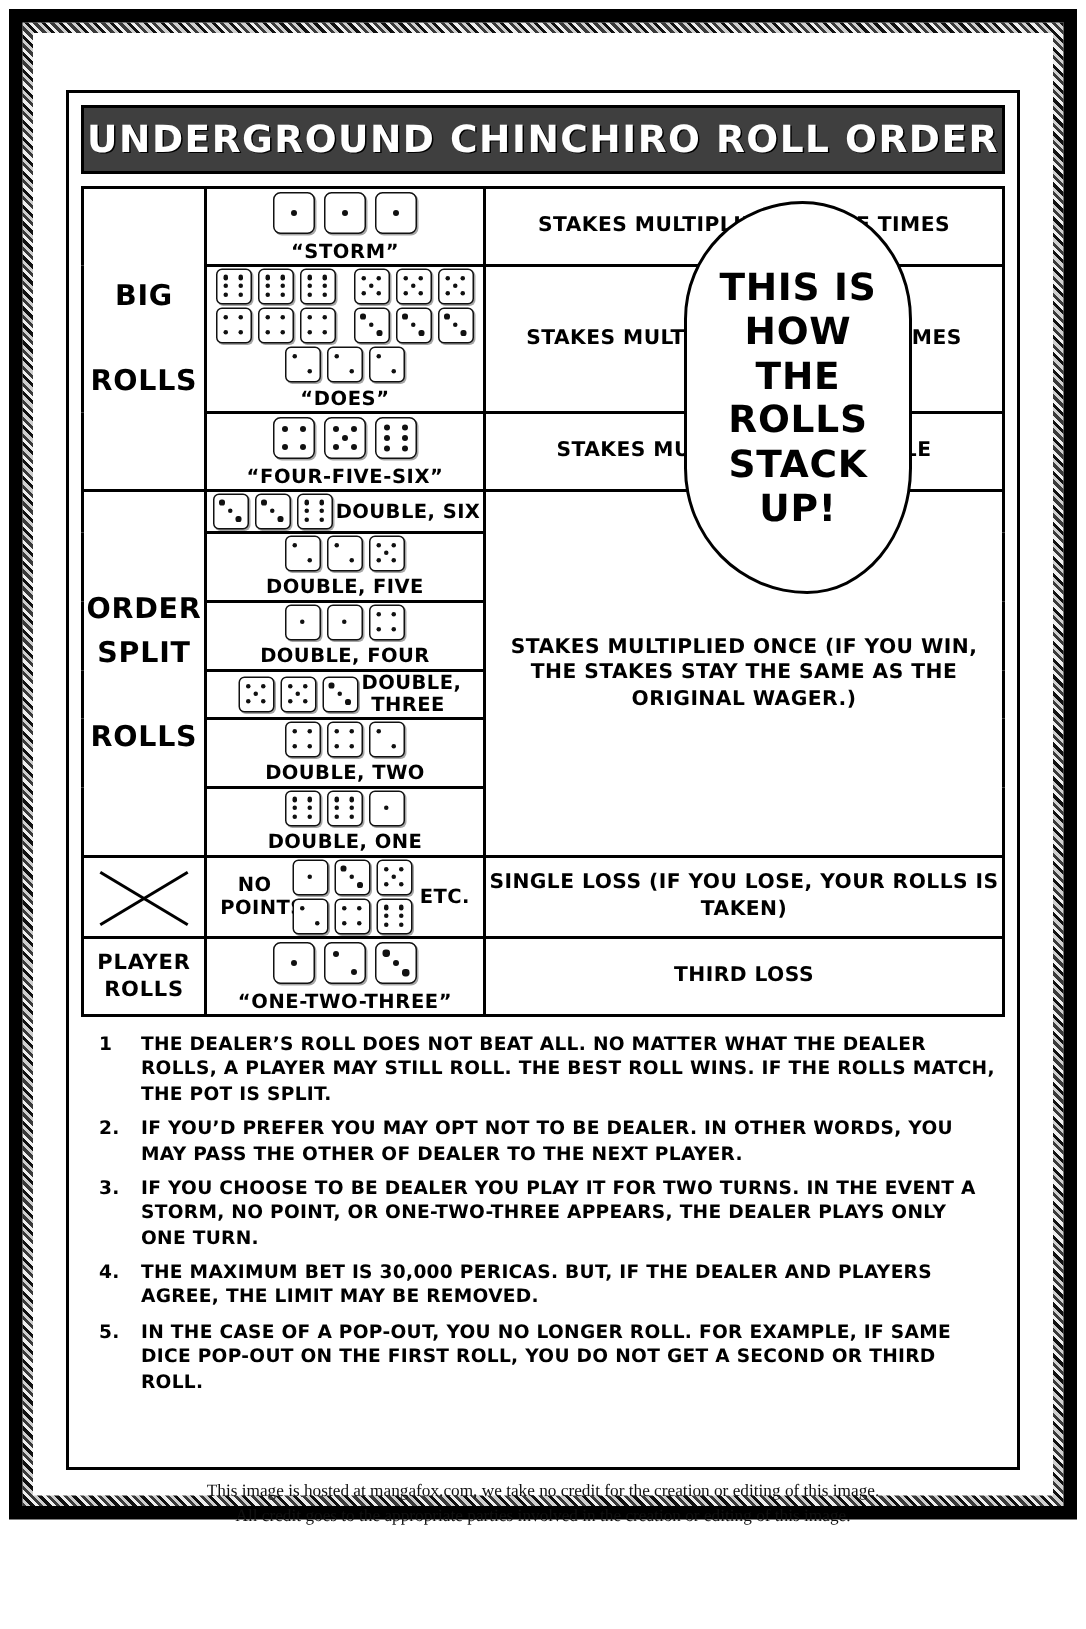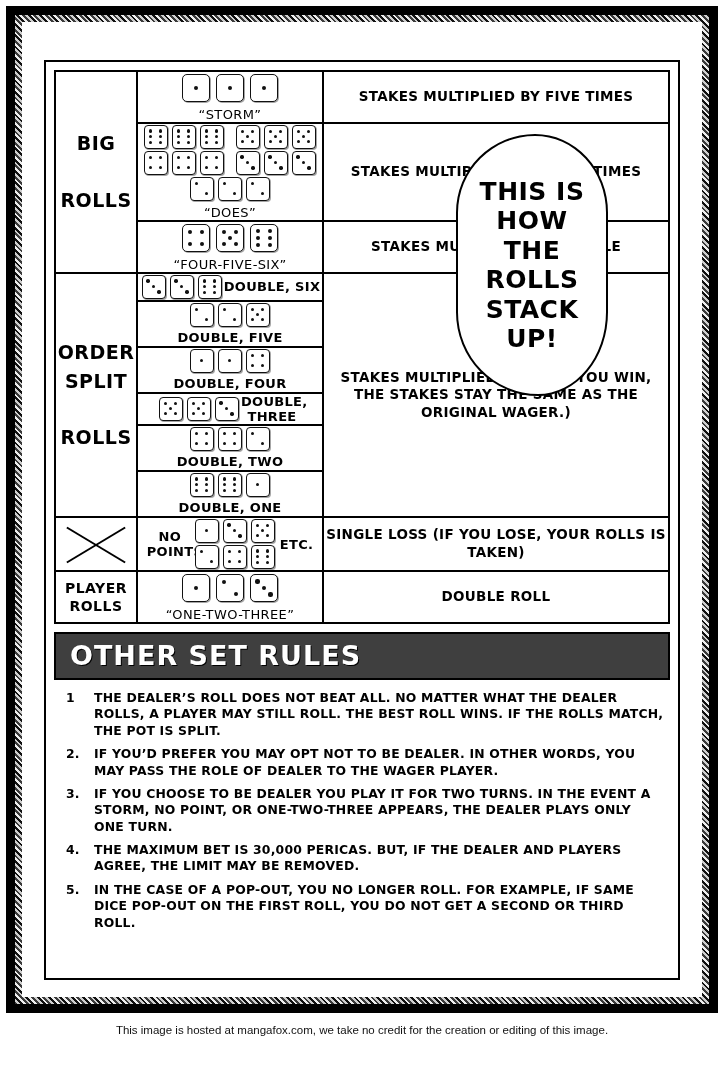--- a/index.html
+++ b/index.html
@@ -104,21 +104,21 @@
     text-align: center;
     font-family: "DejaVu Sans", sans-serif;
     font-weight: bold;
     font-size: 13.5px;
     line-height: 1.3;
     letter-spacing: 0.3px;
     padding: 6px 8px;
   }
   .quote {
     font-family: "DejaVu Sans", sans-serif;
-    font-weight: normal;
+    font-weight: bold;
     font-size: 13px;
     letter-spacing: 0.4px;
     margin-top: 3px;
   }
   .rowlabel {
     font-family: "DejaVu Sans", sans-serif;
     font-weight: bold;
     font-size: 13px;
     letter-spacing: 0.3px;
     white-space: nowrap;
@@ -203,38 +203,39 @@
     flex: 0 0 34px;
     padding-left: 6px;
     box-sizing: border-box;
   }
   .rule .body { flex: 1; }
 
   
   .footer {
     position: absolute;
     left: 0;
-    top: 1022px;
+    top: 986px;
     width: 724px;
     text-align: center;
-    font-family: Liberation Sans, sans-serif;
+    font-family: Liberation Serif, serif;
     font-size: 11.5px;
     color: #111;
     line-height: 1.45;
   }
 </style>
 </head>
 <body>
 
 <div class="page">
   <div class="noise-border"></div>
   <div class="inner-white"></div>
 
   <div class="sheet">
 
+    <div class="banner">UNDERGROUND CHINCHIRO ROLL ORDER</div>
 
     <table class="tbl">
       <tbody>
 
         <tr>
           <td class="catcell" rowspan="3">
             <div>BIG</div>
               <div style="height:28px"></div>
               <div>ROLLS</div>
           </td>
@@ -312,35 +313,34 @@
         </tr>
         <tr>
           <td class="catcell sm">
             <div>PLAYER</div>
               <div>ROLLS</div>
           </td>
           <td class="dicecell">
             <div class="drow" id="dice-123"><span class="die"><span class="pip" style="left: calc(50% - 2.1px); top: calc(50% - 2.1px);"></span></span><span class="die"><span class="pip" style="left: calc(27% - 2.1px); top: calc(27% - 2.1px);"></span><span class="pip" style="left: calc(73% - 2.1px); top: calc(73% - 2.1px);"></span></span><span class="die"><span class="pip" style="left: calc(25% - 2.1px); top: calc(25% - 2.1px);"></span><span class="pip" style="left: calc(50% - 2.1px); top: calc(50% - 2.1px);"></span><span class="pip" style="left: calc(75% - 2.1px); top: calc(75% - 2.1px);"></span></span></div>
             <div class="quote">“ONE-TWO-THREE”</div>
           </td>
-          <td class="textcell">DOUBLE ROLL</td>
+          <td class="textcell">THIRD LOSS</td>
         </tr>
       </tbody>
     </table>
 
-    <div class="banner left">OTHER SET RULES</div>
 
     <div class="rules" id="rules-list">
         <div class="rule">
           <div class="num">1</div>
           <div class="body">THE DEALER’S ROLL DOES NOT BEAT ALL. NO MATTER WHAT THE DEALER ROLLS, A PLAYER MAY STILL ROLL. THE BEST ROLL WINS. IF THE ROLLS MATCH, THE POT IS SPLIT.</div>
         </div>
         <div class="rule">
           <div class="num">2.</div>
-          <div class="body">IF YOU’D PREFER YOU MAY OPT NOT TO BE DEALER. IN OTHER WORDS,  YOU MAY PASS THE ROLE OF DEALER TO THE WAGER PLAYER.</div>
+          <div class="body">IF YOU’D PREFER YOU MAY OPT NOT TO BE DEALER. IN OTHER WORDS,  YOU MAY PASS THE OTHER OF DEALER TO THE NEXT PLAYER.</div>
         </div>
         <div class="rule">
           <div class="num">3.</div>
           <div class="body">IF YOU CHOOSE TO BE DEALER YOU PLAY IT FOR TWO TURNS. IN THE EVENT A STORM, NO POINT, OR ONE-TWO-THREE APPEARS, THE DEALER PLAYS ONLY ONE TURN.</div>
         </div>
         <div class="rule">
           <div class="num">4.</div>
           <div class="body">THE MAXIMUM BET IS 30,000 PERICAS. BUT, IF THE DEALER AND PLAYERS AGREE, THE LIMIT MAY BE REMOVED.</div>
         </div>
         <div class="rule">
@@ -348,13 +348,14 @@
           <div class="body">IN THE CASE OF A POP-OUT, YOU NO LONGER ROLL.  FOR EXAMPLE, IF SAME DICE POP-OUT ON THE FIRST ROLL, YOU DO NOT GET A SECOND OR THIRD ROLL.</div>
         </div>
       </div>
 
     <div class="bubble">THIS IS HOW THE ROLLS STACK UP!</div>
   </div>
 </div>
 
 <div class="footer">
   <div>This image is hosted at mangafox.com, we take no credit for the creation or editing of this image.</div>
+  <div>All credit goes to the appropriate parties involved in the creation or editing of this image.</div>
 </div>
 
 </body></html>

